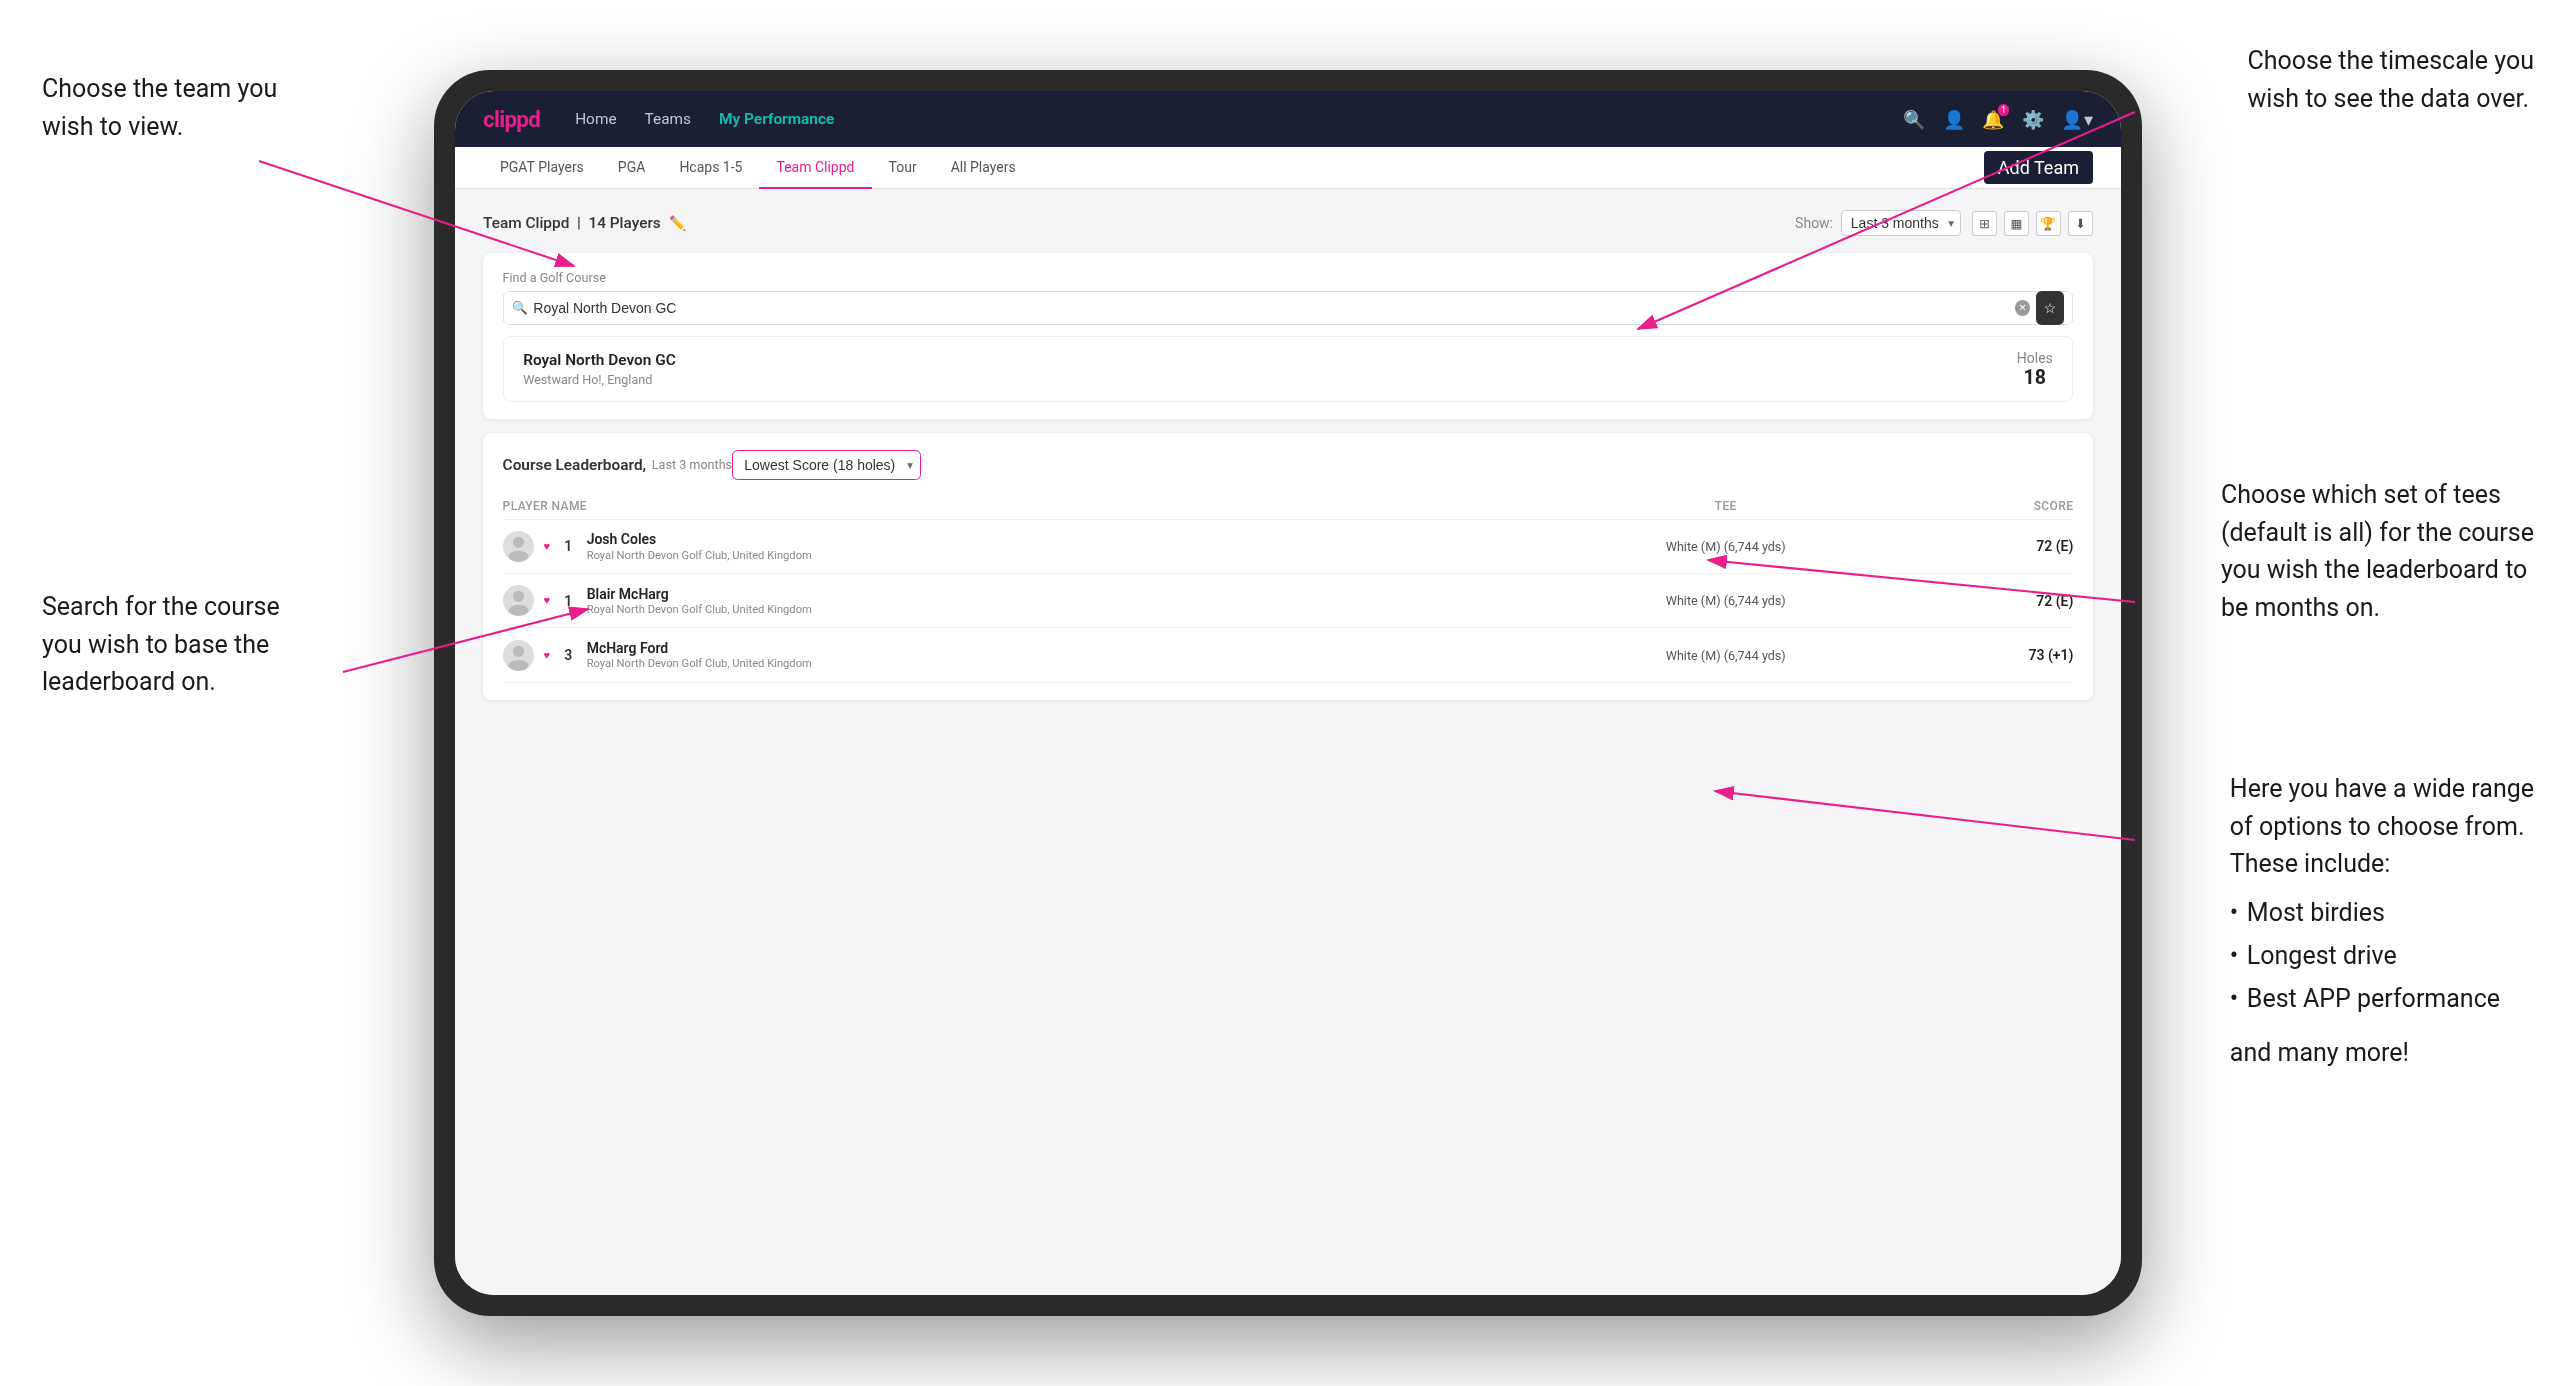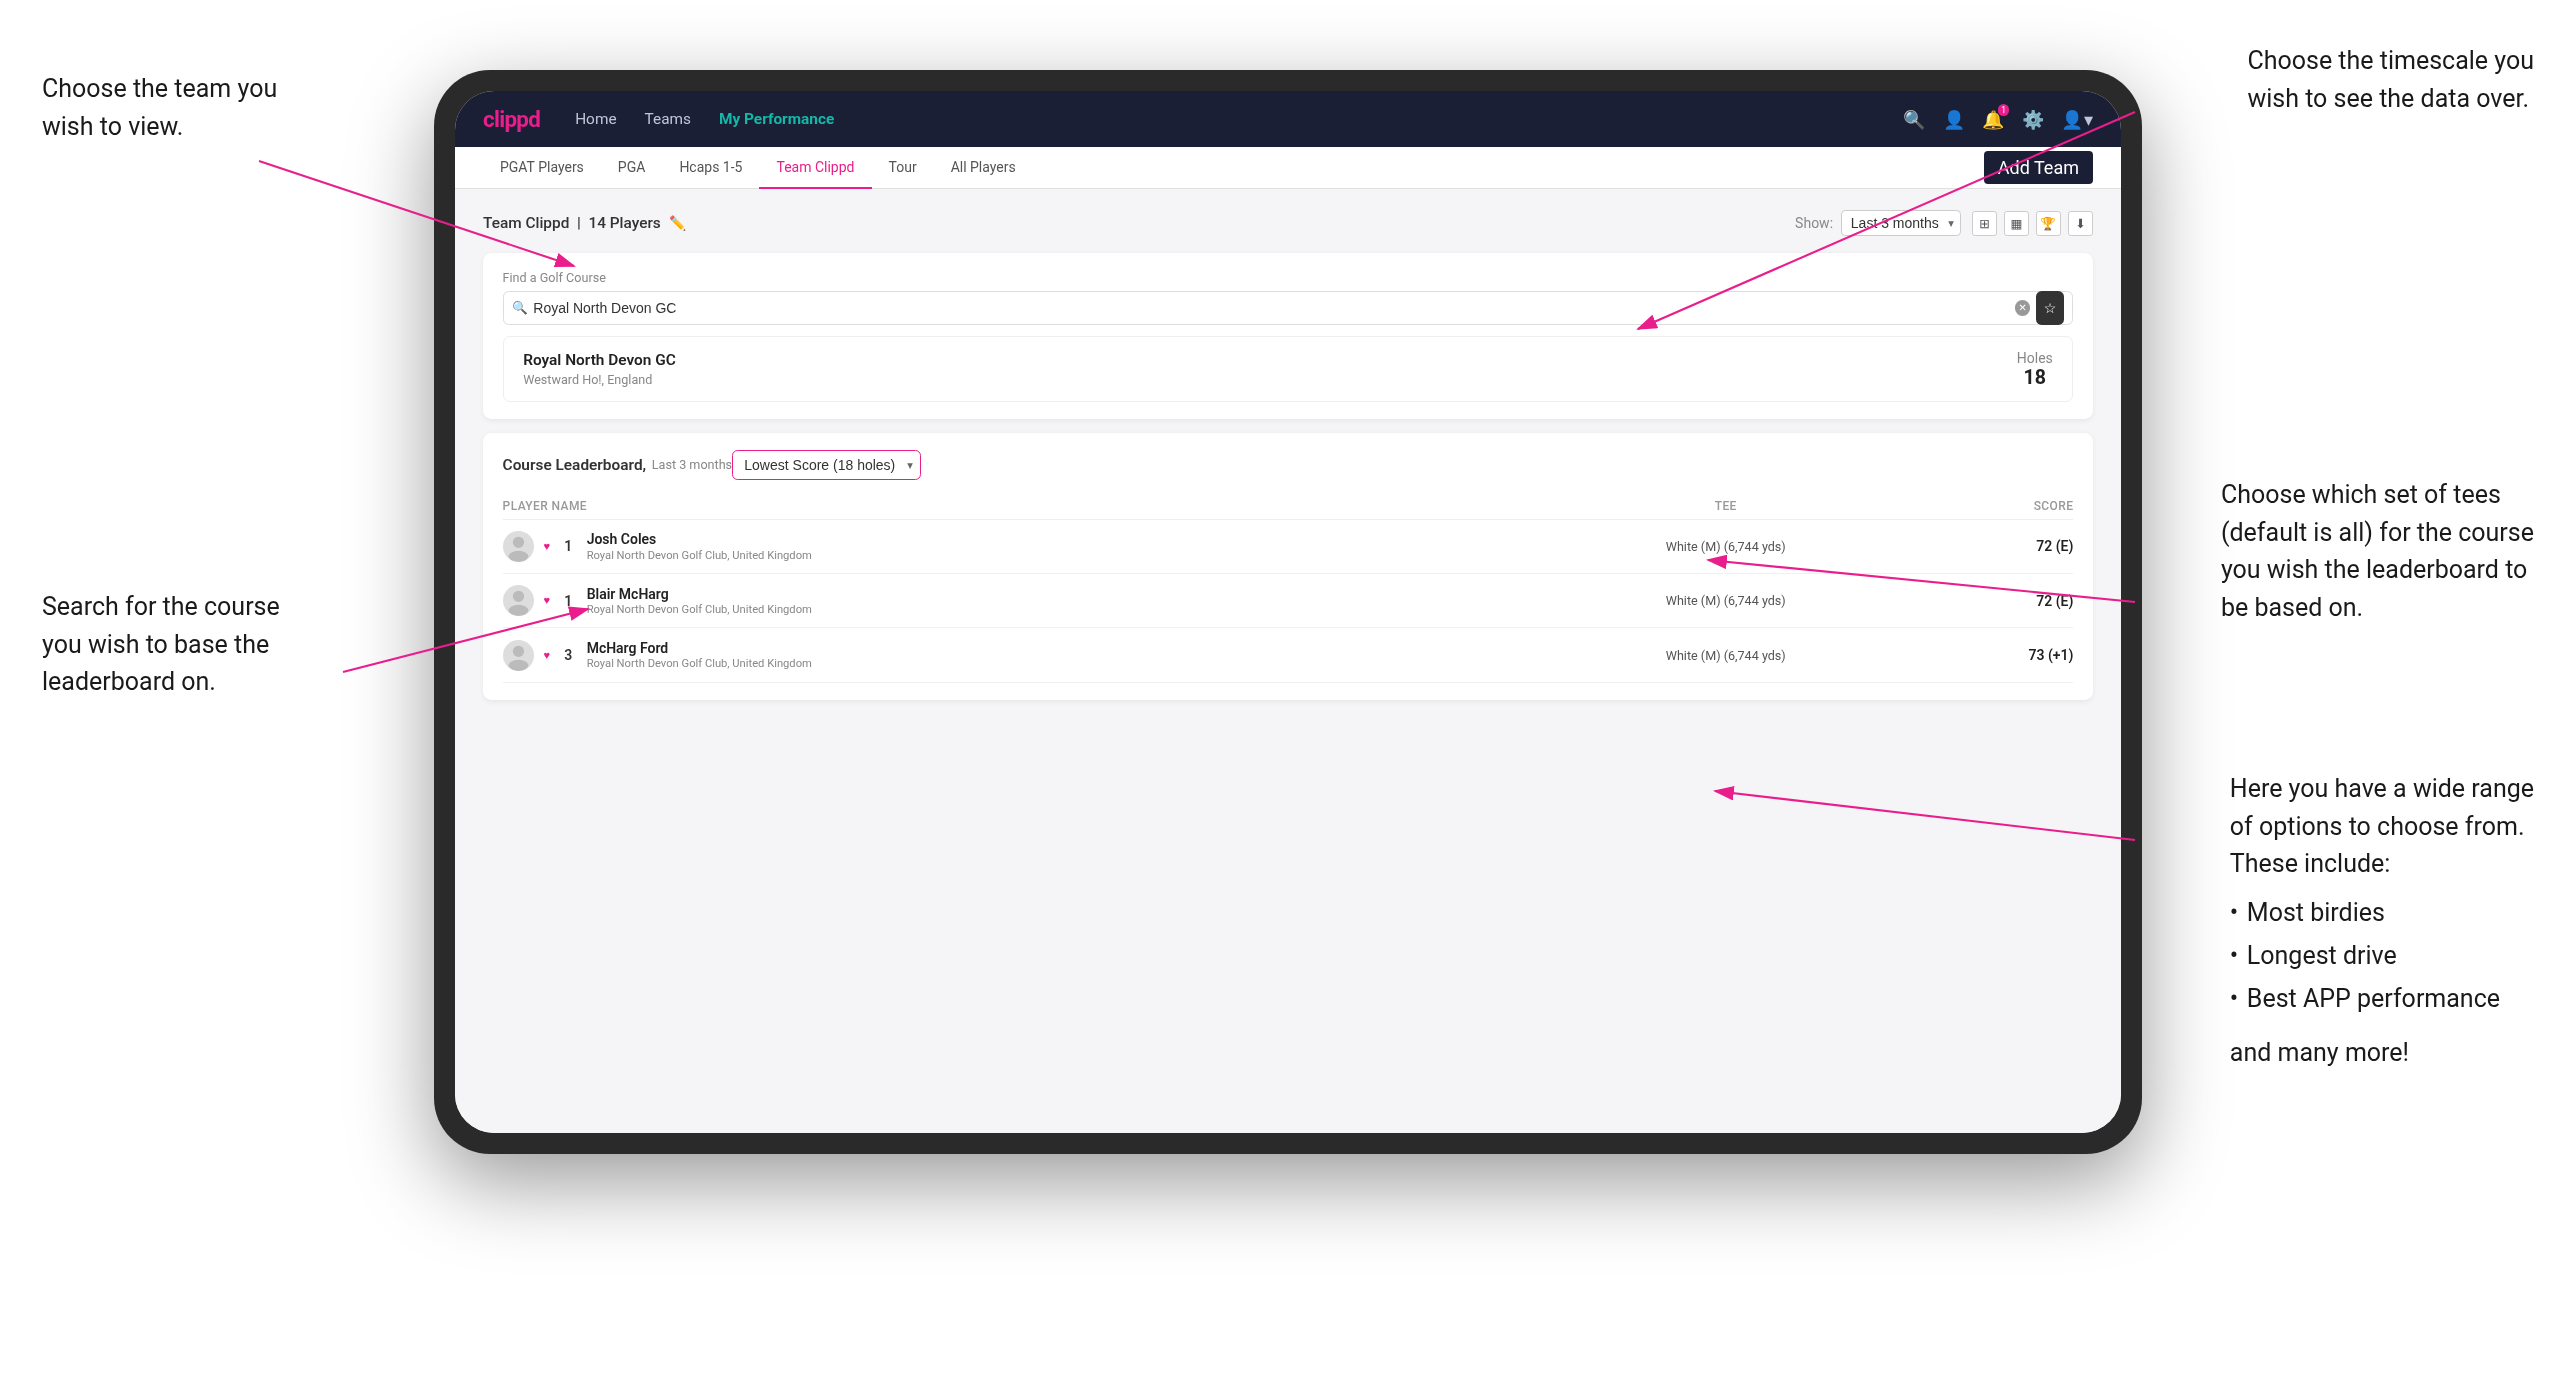--- a/index.html
+++ b/index.html
@@ -11,21 +11,21 @@
       position: relative;
       overflow: hidden;
     }
 
     
     .tablet-frame {
       position: absolute;
       left: 434px;
       top: 70px;
       width: 1708px;
-      height: 1084px;
+      height: 1246px;
       background: #2a2a2a;
       border-radius: 56px;
       box-shadow: 0 28px 84px rgba(0,0,0,0.4);
     }
 
     .tablet-screen {
       position: absolute;
       left: 21px;
       top: 21px;
       right: 21px;
@@ -707,21 +707,21 @@
     <span>Choose the timescale you</span><br>
     <span>wish to see the data over.</span>
   </div>
 </div>
 
 <div class="annotation-box" style="right: 42px; top: 476px; text-align:left; max-width: 448px;">
   <div style="font-size:25px; line-height:1.5; color:#1a1a1a;">
     <span>Choose which set of tees</span><br>
     <span>(default is all) for the course</span><br>
     <span>you wish the leaderboard to</span><br>
-    <span>be based on.</span>
+    <span>be months on.</span>
   </div>
 </div>
 
 <div class="annotation-box" style="left: 42px; top: 588px;">
   <div style="font-size:25px; line-height:1.5; color:#1a1a1a;">
     <span>Search for the course</span><br>
     <span>you wish to base the</span><br>
     <span>leaderboard on.</span>
   </div>
 </div>

